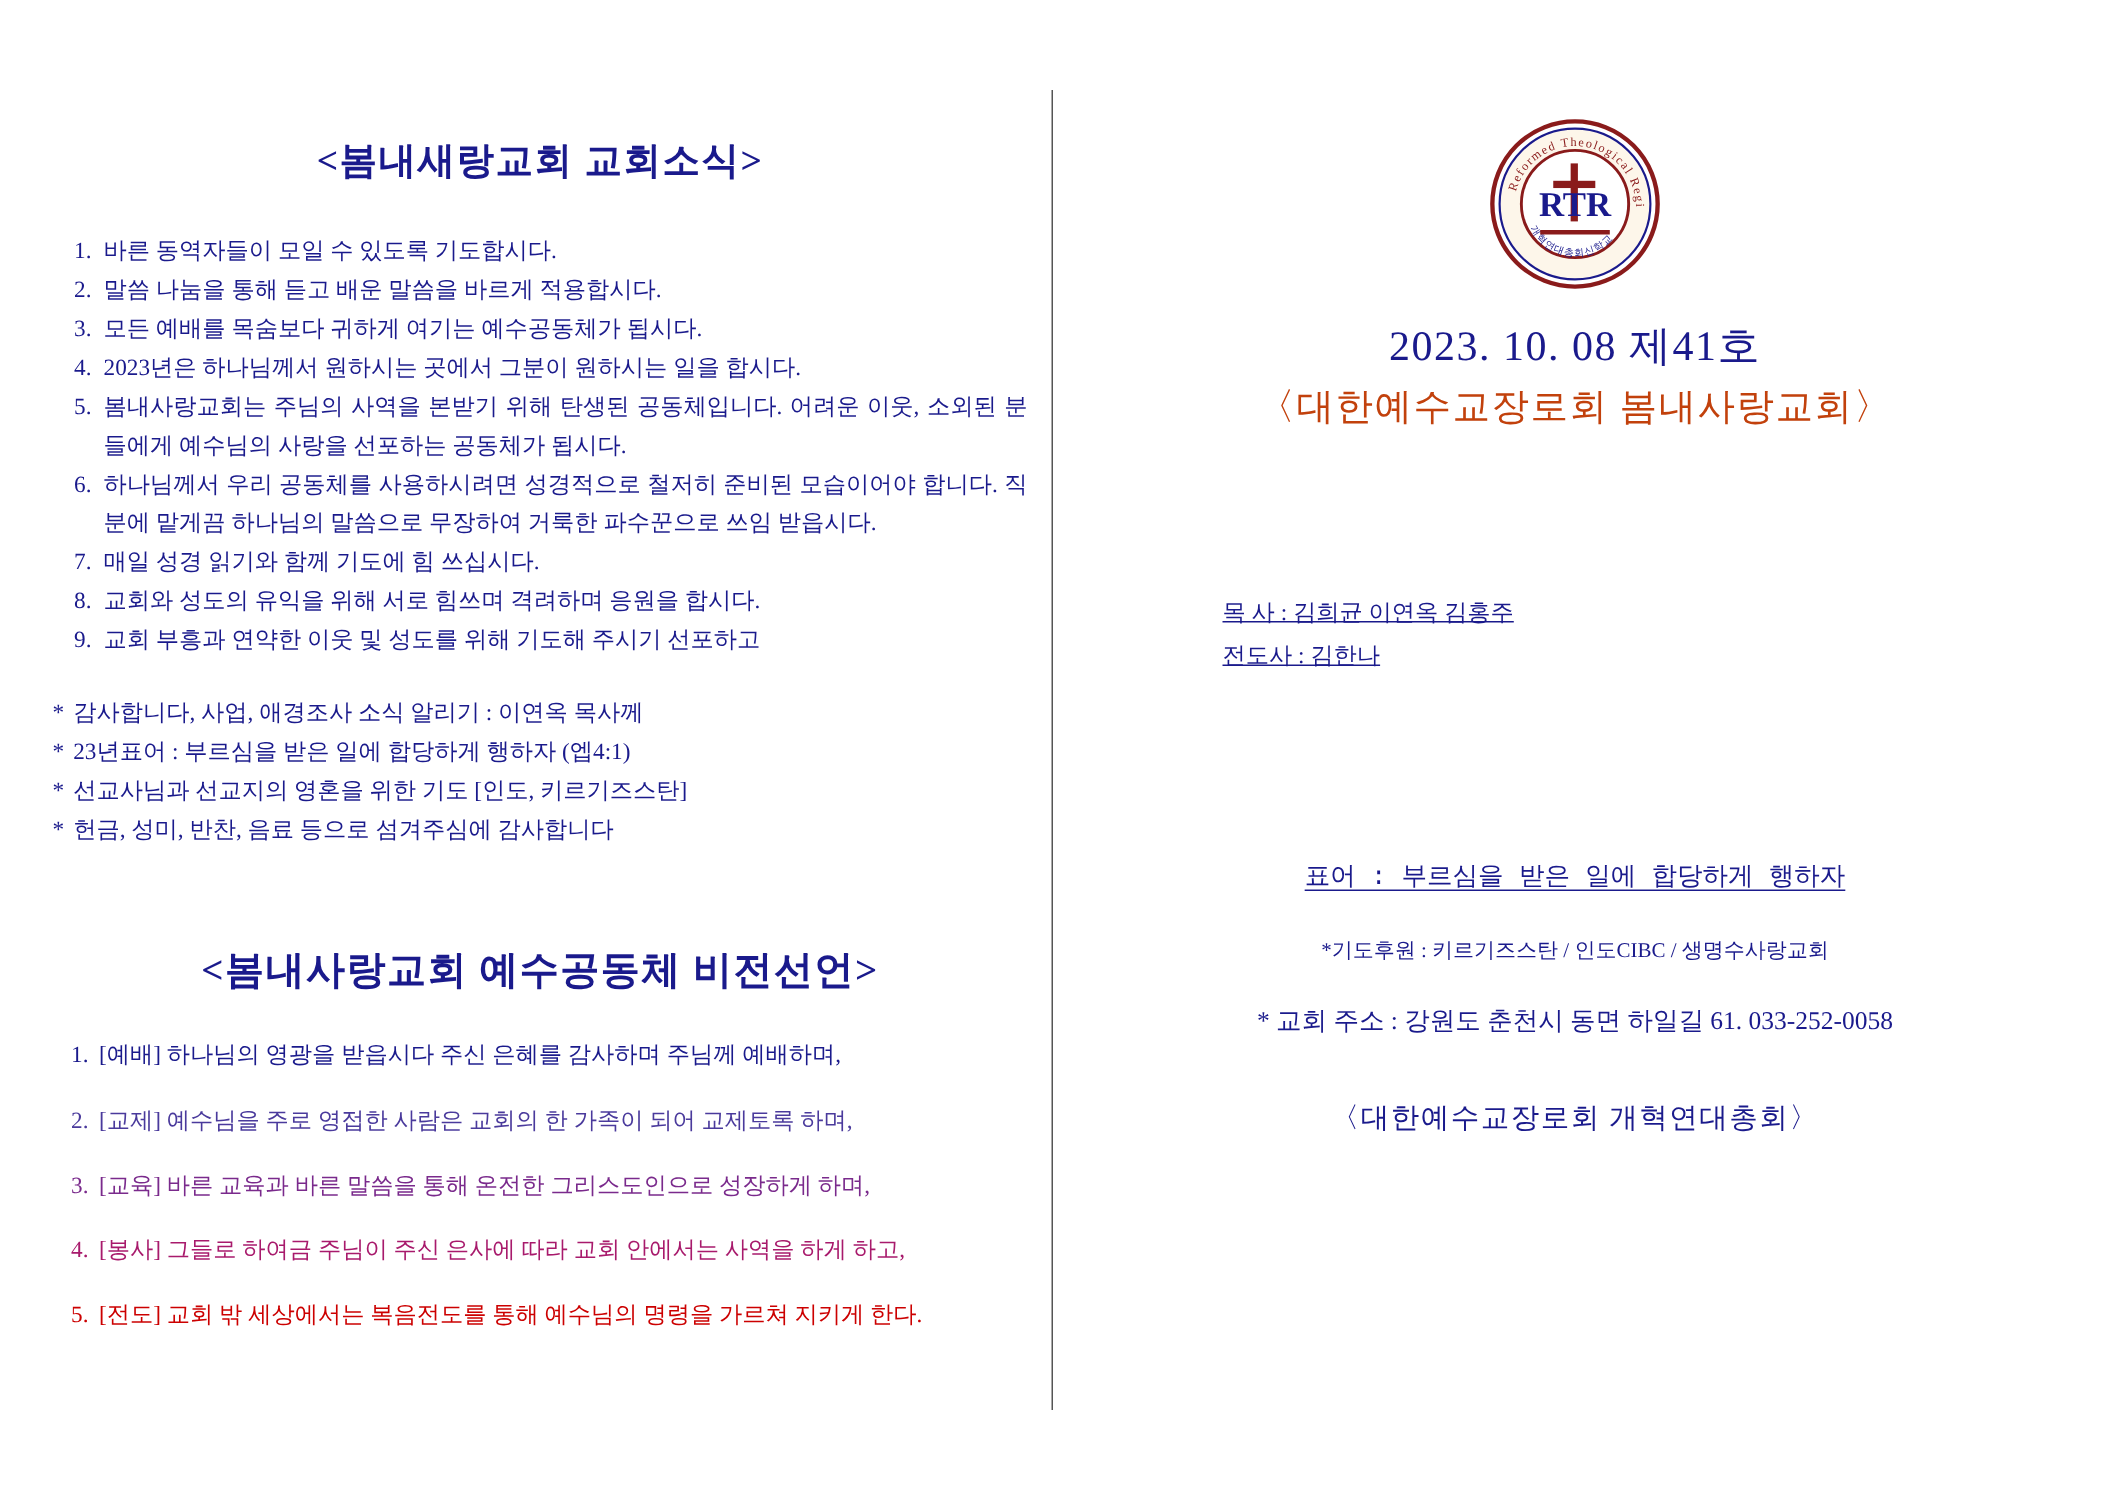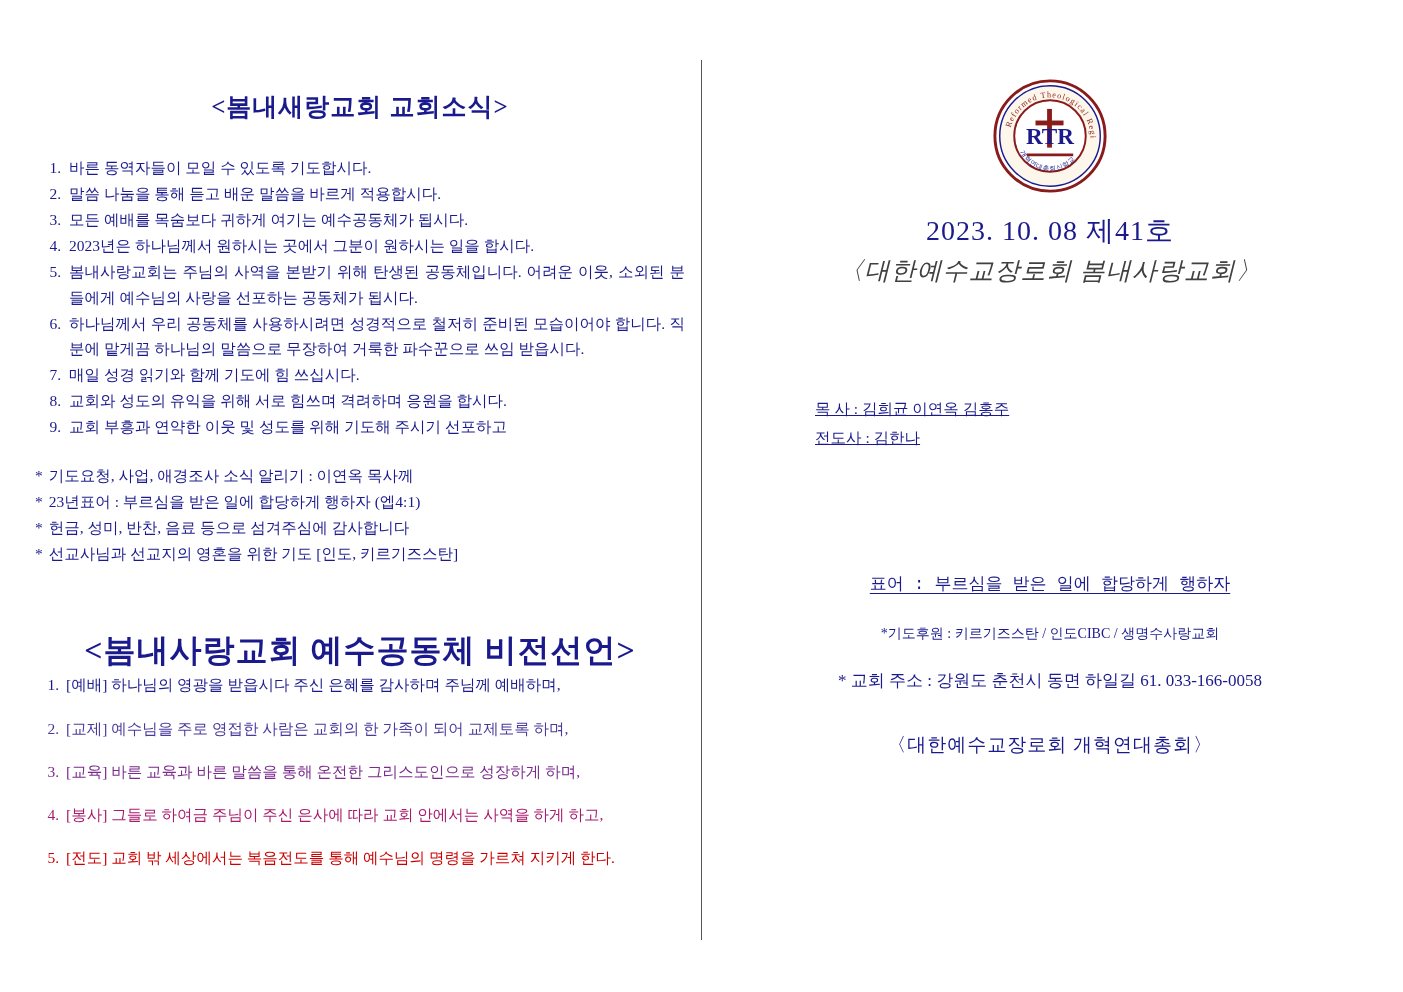--- a/index.html
+++ b/index.html
@@ -73,24 +73,25 @@
     color: #1a1a8c;
   }
   .star-block div {
     white-space: nowrap;
   }
   .star-block .st {
     margin-right: 6px;
   }
   .title-vision {
     text-align: center;
-    font-size: 32px;
+    font-size: 26px;
     font-weight: bold;
     color: #1a1a8c;
     margin-top: 62px;
+    margin-bottom: 28px;
     letter-spacing: 1px;
   }
   ol.vision-list {
     list-style: none;
     margin: 0;
     padding: 0;
     font-size: 15.5px;
     line-height: 1.5;
   }
   ol.vision-list li {
@@ -124,22 +125,21 @@
   }
   .date-line {
     font-size: 28px;
     letter-spacing: 1px;
     color: #1a1a8c;
     margin-bottom: 4px;
   }
   .church-line {
     font-size: 25px;
     letter-spacing: 1px;
-    color: #404040;
-    font-style: italic;
+    color: #c2410c;
   }
   .staff {
     margin-top: 108px;
     margin-left: 100px;
     text-align: left;
     font-size: 15.5px;
     line-height: 1.85;
     color: #1a1a8c;
     text-decoration: underline;
   }
@@ -212,24 +212,24 @@
           <span class="num">8.</span>
           <span class="txt">교회와 성도의 유익을 위해 서로 힘쓰며 격려하며 응원을 합시다.</span>
         </li>
         <li>
           <span class="num">9.</span>
           <span class="txt">교회 부흥과 연약한 이웃 및 성도를 위해 기도해 주시기 선포하고</span>
         </li>
       </ol>
 
     <div class="star-block" id="star-block">
-        <div><span class="st">*</span><span>기도요청, 사업, 애경조사 소식 알리기 : 이연옥 목사께</span></div>
+        <div><span class="st">*</span><span>감사합니다, 사업, 애경조사 소식 알리기 : 이연옥 목사께</span></div>
         <div><span class="st">*</span><span>23년표어 : 부르심을 받은 일에 합당하게 행하자 (엡4:1)</span></div>
+        <div><span class="st">*</span><span>선교사님과 선교지의 영혼을 위한 기도 [인도, 키르기즈스탄]</span></div>
         <div><span class="st">*</span><span>헌금, 성미, 반찬, 음료 등으로 섬겨주심에 감사합니다</span></div>
-        <div><span class="st">*</span><span>선교사님과 선교지의 영혼을 위한 기도 [인도, 키르기즈스탄]</span></div>
       </div>
 
     <div class="title-vision">&lt;봄내사랑교회 예수공동체 비전선언&gt;</div>
 
     <ol class="vision-list" id="vision-list">
         <li style="color: rgb(26, 26, 140);">
           <span class="num">1.</span>
           <span>[예배] 하나님의 영광을 받읍시다 주신 은혜를 감사하며 주님께 예배하며,</span>
         </li>
         <li style="color: rgb(74, 58, 156);">
@@ -281,17 +281,17 @@
     <div class="date-line">2023. 10. 08 제41호</div>
     <div class="church-line">〈대한예수교장로회 봄내사랑교회〉</div>
 
     <div class="staff" id="staff-block">
         <div>목  사 : 김희균 이연옥 김홍주</div>
         <div>전도사 : 김한나</div>
       </div>
 
     <div class="slogan">표어 : 부르심을 받은 일에 합당하게 행하자</div>
     <div class="support">*기도후원 : 키르기즈스탄 / 인도CIBC / 생명수사랑교회</div>
-    <div class="address">* 교회 주소 :  강원도 춘천시 동면 하일길 61. 033-166-0058</div>
+    <div class="address">* 교회 주소 :  강원도 춘천시 동면 하일길 61. 033-252-0058</div>
     <div class="assembly">〈대한예수교장로회 개혁연대총회〉</div>
 
   </div>
 </div>
 
 </body></html>

